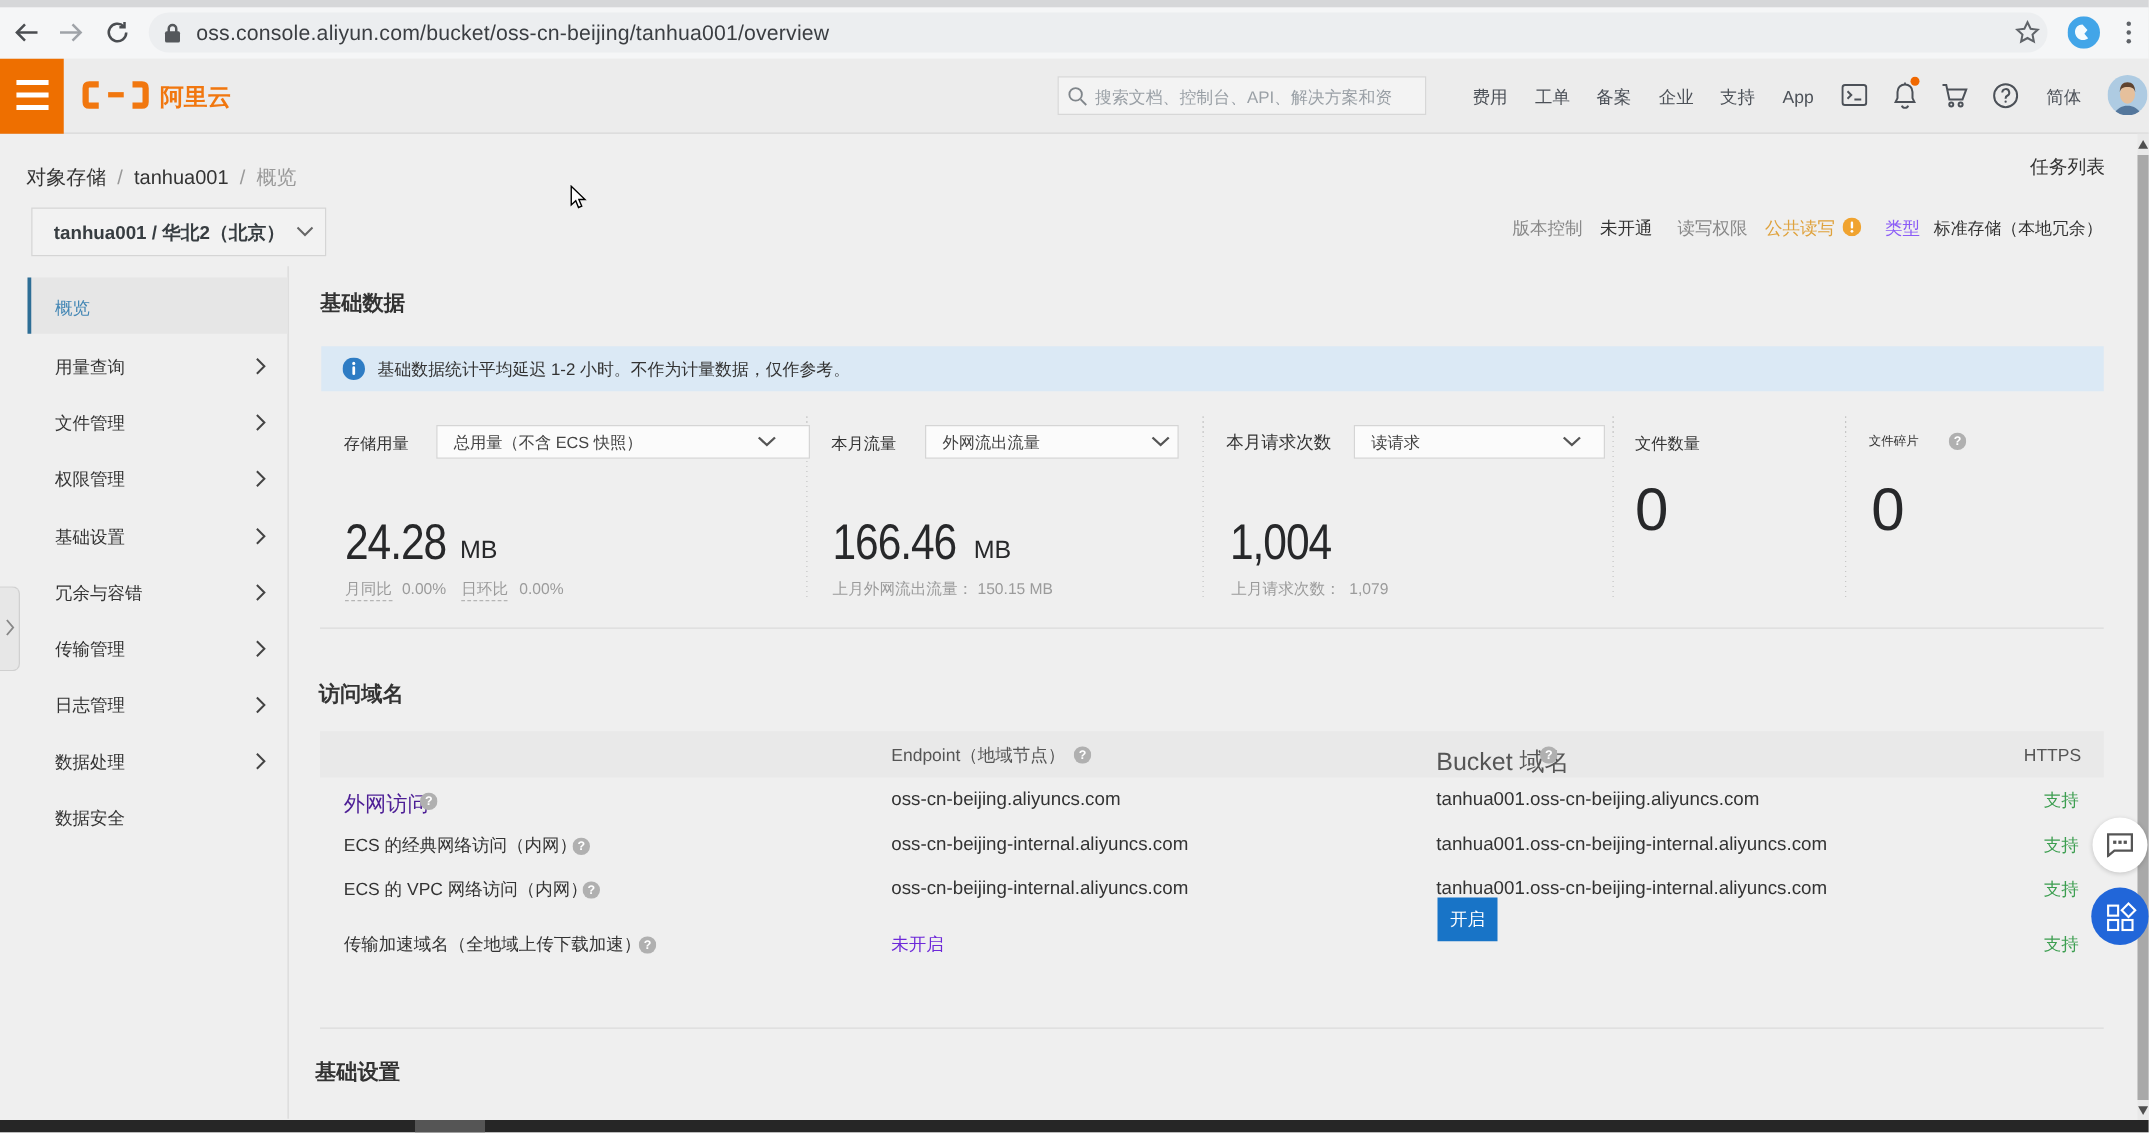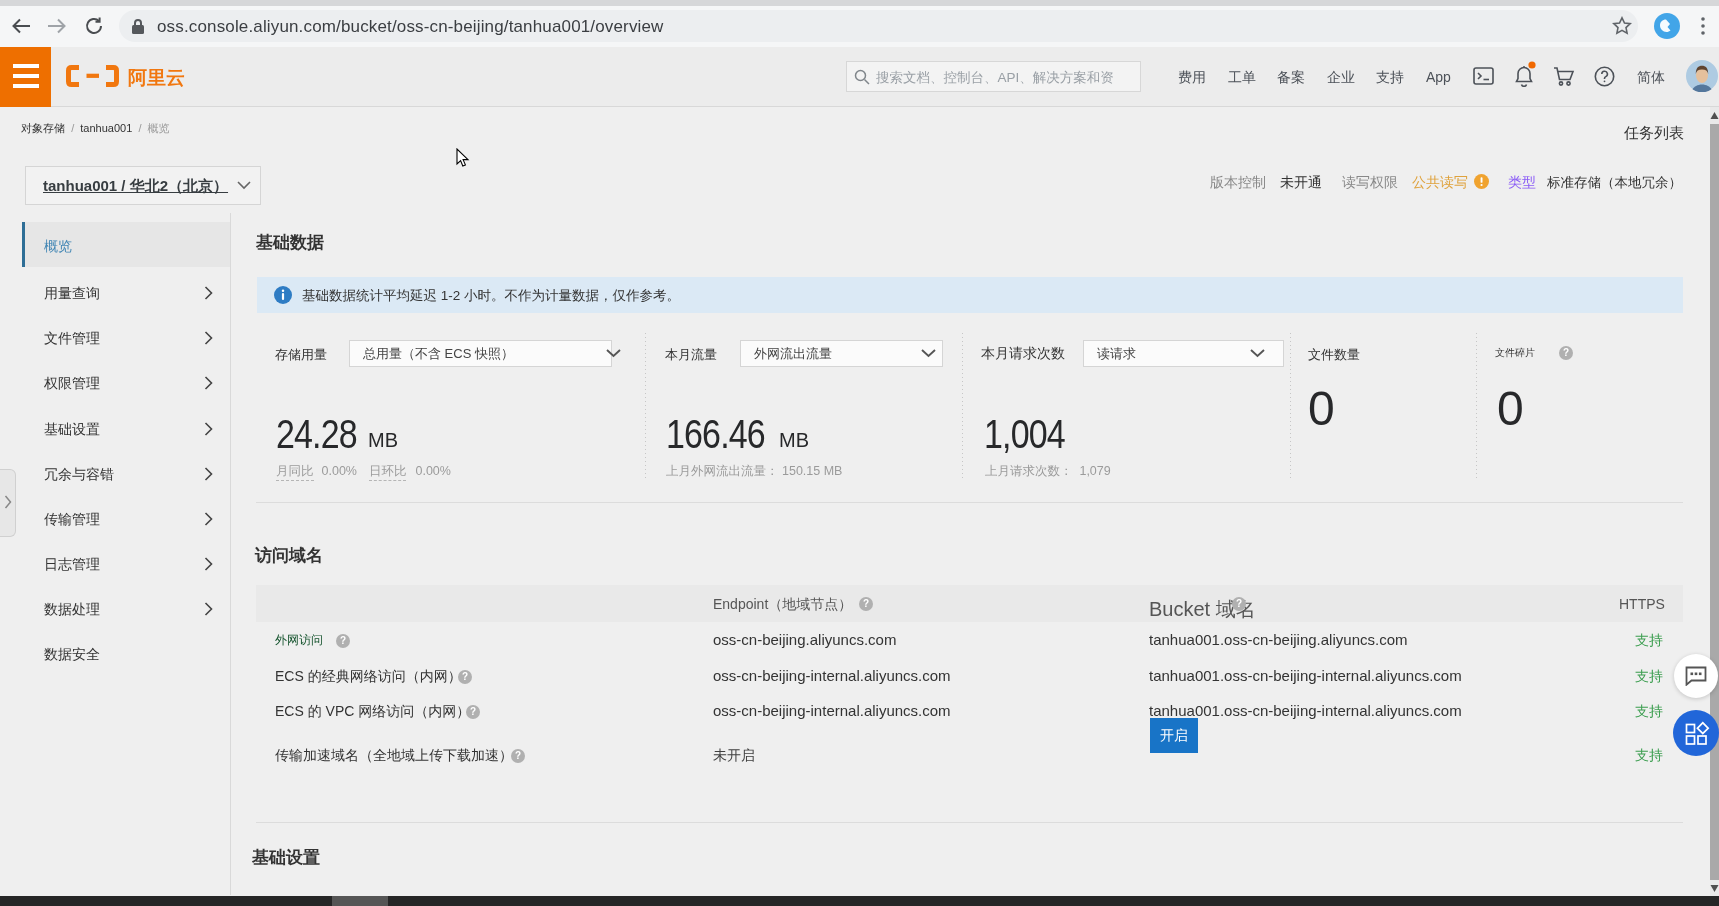--- a/index.html
+++ b/index.html
@@ -118,26 +118,26 @@
 <div class="abs" style="left:1637px;top:69px;font-size:14px;color:#4c5158;">简体</div>
 
 <svg class="abs" style="left:1686px;top:60px;" width="32" height="32" viewBox="0 0 32 32">
     <circle cx="16" cy="16" r="16" fill="#aecbe2"></circle>
     <path d="M16 24.5c-4.5 0-8 2.2-9.5 4.7a16 16 0 0 0 19 0C24 26.7 20.5 24.5 16 24.5z" fill="#54779c"></path>
     <ellipse cx="16" cy="15.5" rx="6" ry="7.5" fill="#e5c09c"></ellipse>
     <path d="M9.8 14c0-6 2.6-8.2 6.2-8.2s6.2 2.2 6.2 8.2c-0.5-3-2.6-4.4-6.2-4.4s-5.7 1.4-6.2 4.4z" fill="#5f4430"></path>
   </svg>
 
 
-<div class="abs" style="left:21px;top:121px;font-size:11px;color:#333;">对象存储&nbsp;&nbsp;<span style="color:#999;">/</span>&nbsp;&nbsp;tanhua001&nbsp;&nbsp;<span style="color:#999;">/</span>&nbsp;&nbsp;<span style="color:#999;">概览</span></div>
+<div class="abs" style="left:21px;top:132px;font-size:16px;color:#333;">对象存储&nbsp;&nbsp;<span style="color:#999;">/</span>&nbsp;&nbsp;tanhua001&nbsp;&nbsp;<span style="color:#999;">/</span>&nbsp;&nbsp;<span style="color:#999;">概览</span></div>
 <div class="abs" style="left:1624px;top:124px;font-size:15px;color:#333;">任务列表</div>
 
 
 <div class="abs" style="left:25px;top:166px;width:236px;height:39px;background:#f2f2f2;border:1px solid #d5d5d5;"></div>
-<div class="abs" style="left:43px;top:177px;font-size:15px;font-weight:bold;color:#373d41;text-decoration:underline;">tanhua001 / 华北2（北京）</div>
+<div class="abs" style="left:43px;top:177px;font-size:15px;font-weight:bold;color:#373d41;">tanhua001 / 华北2（北京）</div>
 <svg class="abs" style="left:237px;top:181px;" width="14" height="9" viewBox="0 0 14 9" fill="none" stroke="#666" stroke-width="1.6">
     <path d="M1 1l6 6 6-6"></path>
   </svg>
 
 
 <div class="abs" style="left:1210px;top:174px;font-size:14px;color:#888;">版本控制</div>
 <div class="abs" style="left:1280px;top:174px;font-size:14px;color:#333;">未开通</div>
 <div class="abs" style="left:1342px;top:174px;font-size:14px;color:#888;">读写权限</div>
 <div class="abs" style="left:1412px;top:174px;font-size:14px;color:#dfa23c;">公共读写</div>
 <svg class="abs" style="left:1474px;top:174px;" width="15" height="15" viewBox="0 0 15 15">
@@ -202,21 +202,21 @@
 <div class="abs" style="left:302px;top:287px;font-size:13.5px;color:#333;">基础数据统计平均延迟 1-2 小时。不作为计量数据，仅作参考。</div>
 
 
 <div class="abs" style="left:645px;top:333px;width:1px;height:146px;background-image:repeating-linear-gradient(to bottom,#c6c6c6 0,#c6c6c6 1px,transparent 1px,transparent 4px);"></div>
 <div class="abs" style="left:962px;top:333px;width:1px;height:146px;background-image:repeating-linear-gradient(to bottom,#c6c6c6 0,#c6c6c6 1px,transparent 1px,transparent 4px);"></div>
 <div class="abs" style="left:1290px;top:333px;width:1px;height:146px;background-image:repeating-linear-gradient(to bottom,#c6c6c6 0,#c6c6c6 1px,transparent 1px,transparent 4px);"></div>
 <div class="abs" style="left:1476px;top:333px;width:1px;height:146px;background-image:repeating-linear-gradient(to bottom,#c6c6c6 0,#c6c6c6 1px,transparent 1px,transparent 4px);"></div>
 
 
 <div class="abs" style="left:275px;top:346px;font-size:13px;color:#333;">存储用量</div>
-<div class="dd" style="left:349px;top:340px;width:263px;">总用量（不含 ECS 快照）</div>
+<div class="dd" style="left:349px;top:340px;width:299px;">总用量（不含 ECS 快照）</div>
 <svg class="ddc" style="left:606px;top:349px;">
     <use href="#chev"></use>
   </svg>
 <div class="abs" style="left:665px;top:346px;font-size:13px;color:#333;">本月流量</div>
 <div class="dd" style="left:740px;top:340px;width:203px;">外网流出流量</div>
 <svg class="ddc" style="left:921px;top:349px;">
     <use href="#chev"></use>
   </svg>
 <div class="abs" style="left:981px;top:345px;font-size:14px;color:#333;">本月请求次数</div>
 <div class="dd" style="left:1083px;top:340px;width:201px;">读请求</div>
@@ -250,21 +250,21 @@
 <div class="abs" style="left:713px;top:596px;font-size:14px;color:#555;">Endpoint（地域节点）</div>
 <svg class="abs qi" style="left:859px;top:597px;">
     <use href="#qm"></use>
   </svg>
 <div class="abs" style="left:1149px;top:596px;font-size:20px;color:#555;">Bucket 域名</div>
 <svg class="abs qi" style="left:1232px;top:597px;">
     <use href="#qm"></use>
   </svg>
 <div class="abs" style="left:1619px;top:596px;font-size:14px;color:#555;">HTTPS</div>
 
-<div class="abs" style="left:275px;top:632px;font-size:12px;color:#14532d;font-family:Liberation Mono, monospace;">外网访问</div>
+<div class="abs" style="left:275px;top:632px;font-size:17px;color:#4c1d95;font-family:Liberation Mono, monospace;">外网访问</div>
 <svg class="abs qi" style="left:336px;top:634px;">
     <use href="#qm"></use>
   </svg>
 <div class="abs" style="left:713px;top:631px;font-size:15px;color:#333;">oss-cn-beijing.aliyuncs.com</div>
 <div class="abs" style="left:1149px;top:631px;font-size:15px;color:#333;">tanhua001.oss-cn-beijing.aliyuncs.com</div>
 <div class="abs" style="left:1635px;top:632px;font-size:14px;color:#3c9e50;">支持</div>
 
 <div class="abs" style="left:275px;top:668px;font-size:14px;color:#333;">ECS 的经典网络访问（内网）</div>
 <svg class="abs qi" style="left:458px;top:670px;">
     <use href="#qm"></use>
@@ -278,21 +278,21 @@
     <use href="#qm"></use>
   </svg>
 <div class="abs" style="left:713px;top:702px;font-size:15px;color:#333;">oss-cn-beijing-internal.aliyuncs.com</div>
 <div class="abs" style="left:1149px;top:702px;font-size:15px;color:#333;">tanhua001.oss-cn-beijing-internal.aliyuncs.com</div>
 <div class="abs" style="left:1635px;top:703px;font-size:14px;color:#3c9e50;">支持</div>
 
 <div class="abs" style="left:275px;top:747px;font-size:14px;color:#333;">传输加速域名（全地域上传下载加速）</div>
 <svg class="abs qi" style="left:511px;top:749px;">
     <use href="#qm"></use>
   </svg>
-<div class="abs" style="left:713px;top:747px;font-size:14px;color:#404040;">未开启</div>
+<div class="abs" style="left:713px;top:747px;font-size:14px;color:#6d28d9;">未开启</div>
 <div class="abs" style="left:1150px;top:718px;width:48px;height:35px;background:#1874c7;color:#fff;font-size:14px;text-align:center;line-height:35px;">开启</div>
 <div class="abs" style="left:1635px;top:747px;font-size:14px;color:#3c9e50;">支持</div>
 
 <div class="abs" style="left:256px;top:822px;width:1427px;height:1px;background:#dcdcdc;"></div>
 <div class="abs" style="left:252px;top:846px;font-size:17px;font-weight:bold;color:#333;">基础设置</div>
 
 
 <div class="abs" style="left:1710px;top:107px;width:9px;height:789px;background:#e9e9e9;"></div>
 <svg class="abs" style="left:1710px;top:111px;" width="9" height="9" viewBox="0 0 9 9">
     <path d="M4.5 1L8.5 8h-8z" fill="#4f4f4f"></path>

